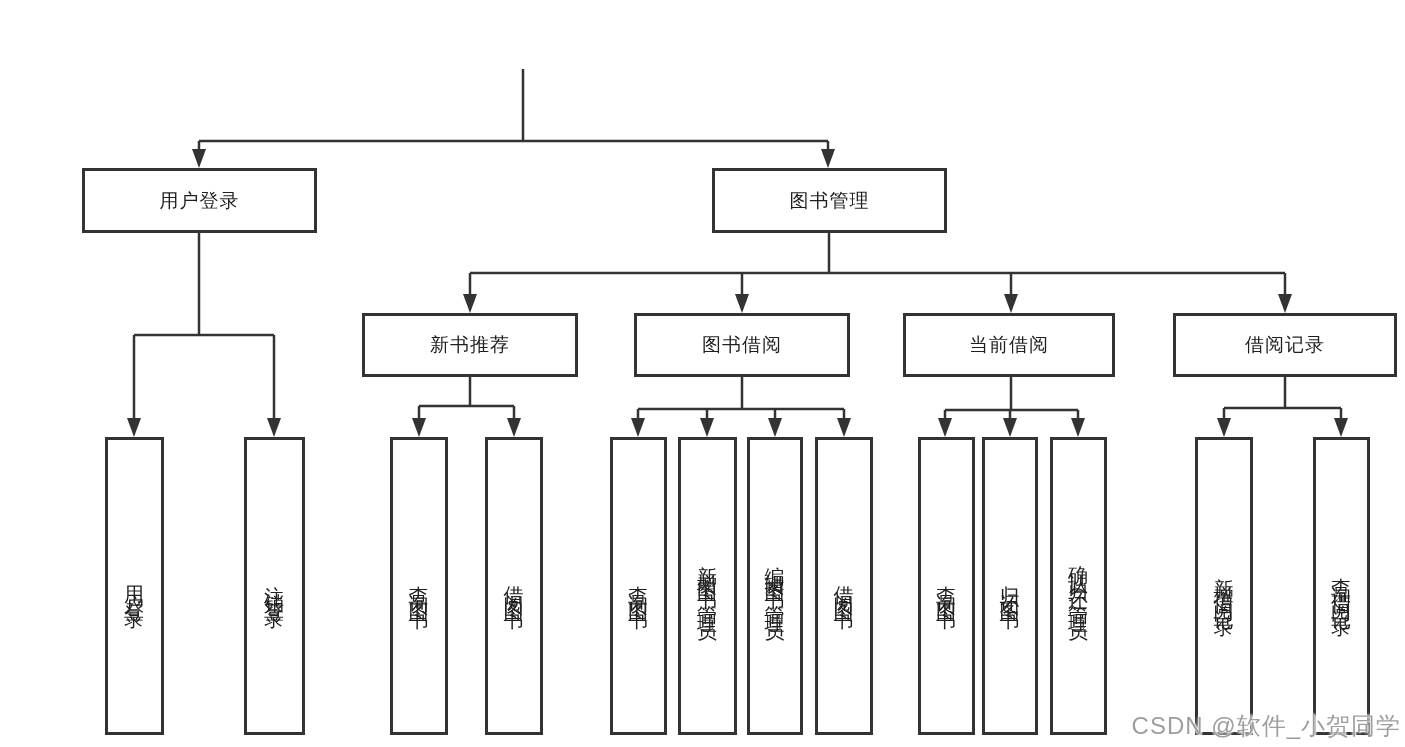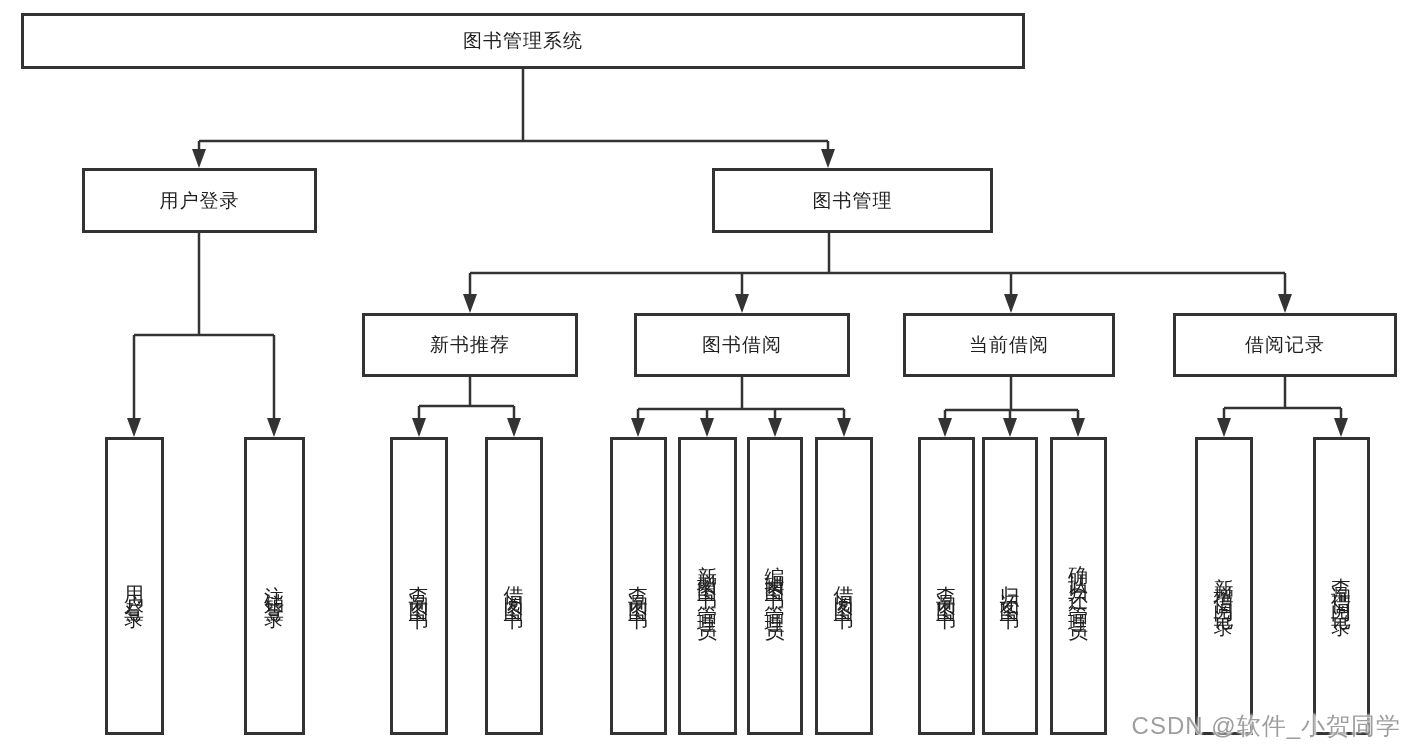--- a/index.html
+++ b/index.html
@@ -121,24 +121,23 @@
       <path d="M768 418 L782 418 L775 437 Z"></path>
       <path d="M837 418 L851 418 L844 437 Z"></path>
       <path d="M938 418 L952 418 L945 437 Z"></path>
       <path d="M1003 418 L1017 418 L1010 437 Z"></path>
       <path d="M1071 418 L1085 418 L1078 437 Z"></path>
       <path d="M1217 418 L1231 418 L1224 437 Z"></path>
       <path d="M1334 418 L1348 418 L1341 437 Z"></path>
     </g>
   </svg>
 
-  <div class="hbox" style="left:21px; top:13px; width:1004px; height:56px;">图书管理系统</div>
 
   <div class="hbox" style="left:82px; top:168px; width:235px; height:65px;">用户登录</div>
-  <div class="hbox" style="left:712px; top:168px; width:281px; height:65px;">图书管理</div>
+  <div class="hbox" style="left:712px; top:168px; width:235px; height:65px;">图书管理</div>
 
   <div class="hbox" style="left:634px; top:313px; width:216px; height:64px;">图书借阅</div>
   <div class="hbox" style="left:362px; top:313px; width:216px; height:64px;">新书推荐</div>
   <div class="hbox" style="left:903px; top:313px; width:212px; height:64px;">当前借阅</div>
   <div class="hbox" style="left:1173px; top:313px; width:224px; height:64px;">借阅记录</div>
 
   <div class="vbox" style="left:105px; width:59px;">用户登录</div>
   <div class="vbox" style="left:244px; width:61px;">注销登录</div>
 
   <div class="vbox" style="left:390px; width:58px;">查询图书</div>

